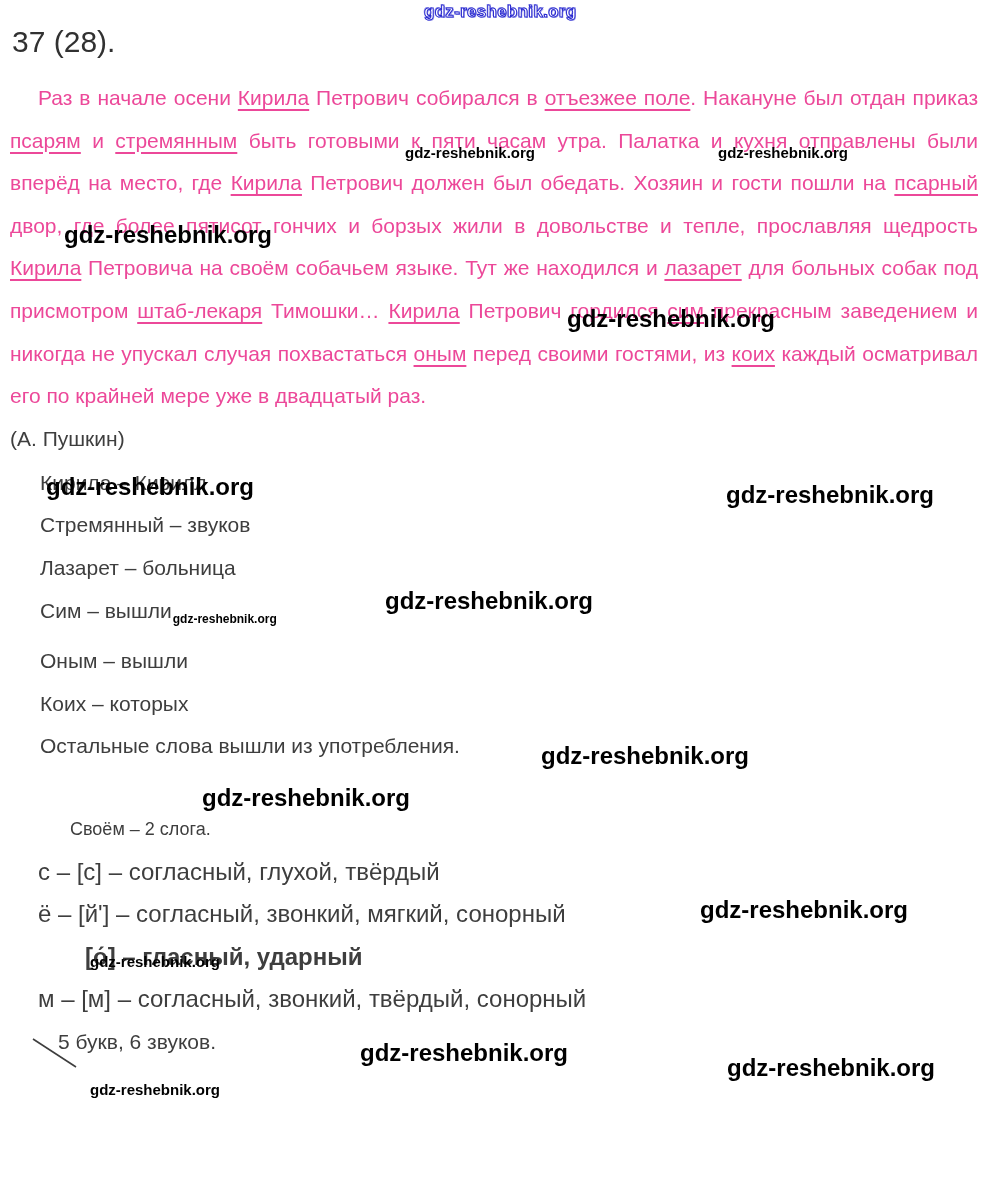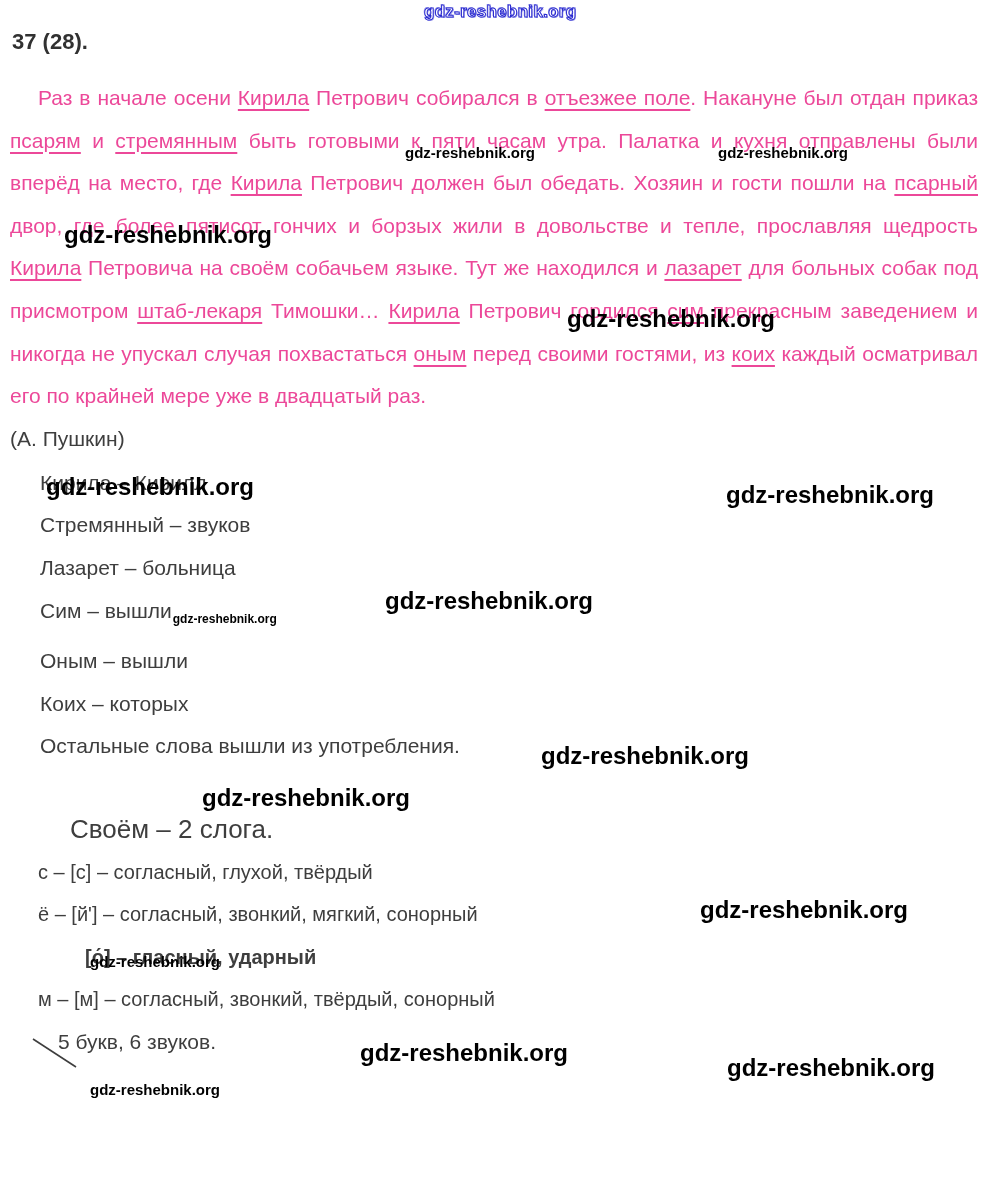--- a/index.html
+++ b/index.html
@@ -10,23 +10,23 @@
     overflow: hidden;
     background: #ffffff;
     font-family: "Liberation Sans", sans-serif;
     color: #3e3e3e;
   }
   .content { padding: 0 11px 0 10px; }
 
   .exercise-number {
     margin: 0;
     padding: 31px 0 0 2px;
-    font-size: 22px;
+    font-size: 30px;
     line-height: 22px;
-    font-weight: bold;
+    font-weight: normal;
     color: #313131;
   }
 
   .passage {
     margin: 24px 0 0 0;
     font-size: 21px;
     line-height: 42.6px;
     text-align: justify;
     text-indent: 28px;
     color: #ec4899;
@@ -57,27 +57,27 @@
     font-size: 12px;
     font-weight: bold;
     color: #000;
     vertical-align: -5px;
     margin-left: 1px;
   }
 
   .phon { margin-top: 40px; }
   .phon-head {
     margin-left: 60px;
-    font-size: 26px;
+    font-size: 18px;
     line-height: 42.6px;
     color: #3e3e3e;
   }
   .phon-row {
     margin-left: 28px;
-    font-size: 20px;
+    font-size: 24px;
     line-height: 42.6px;
     color: #3e3e3e;
     white-space: nowrap;
   }
   .phon-row.indent2 { margin-left: 75px; font-weight: bold; }
   .phon-foot {
     margin-left: 48px;
     font-size: 21px;
     line-height: 42.6px;
     color: #3e3e3e;

